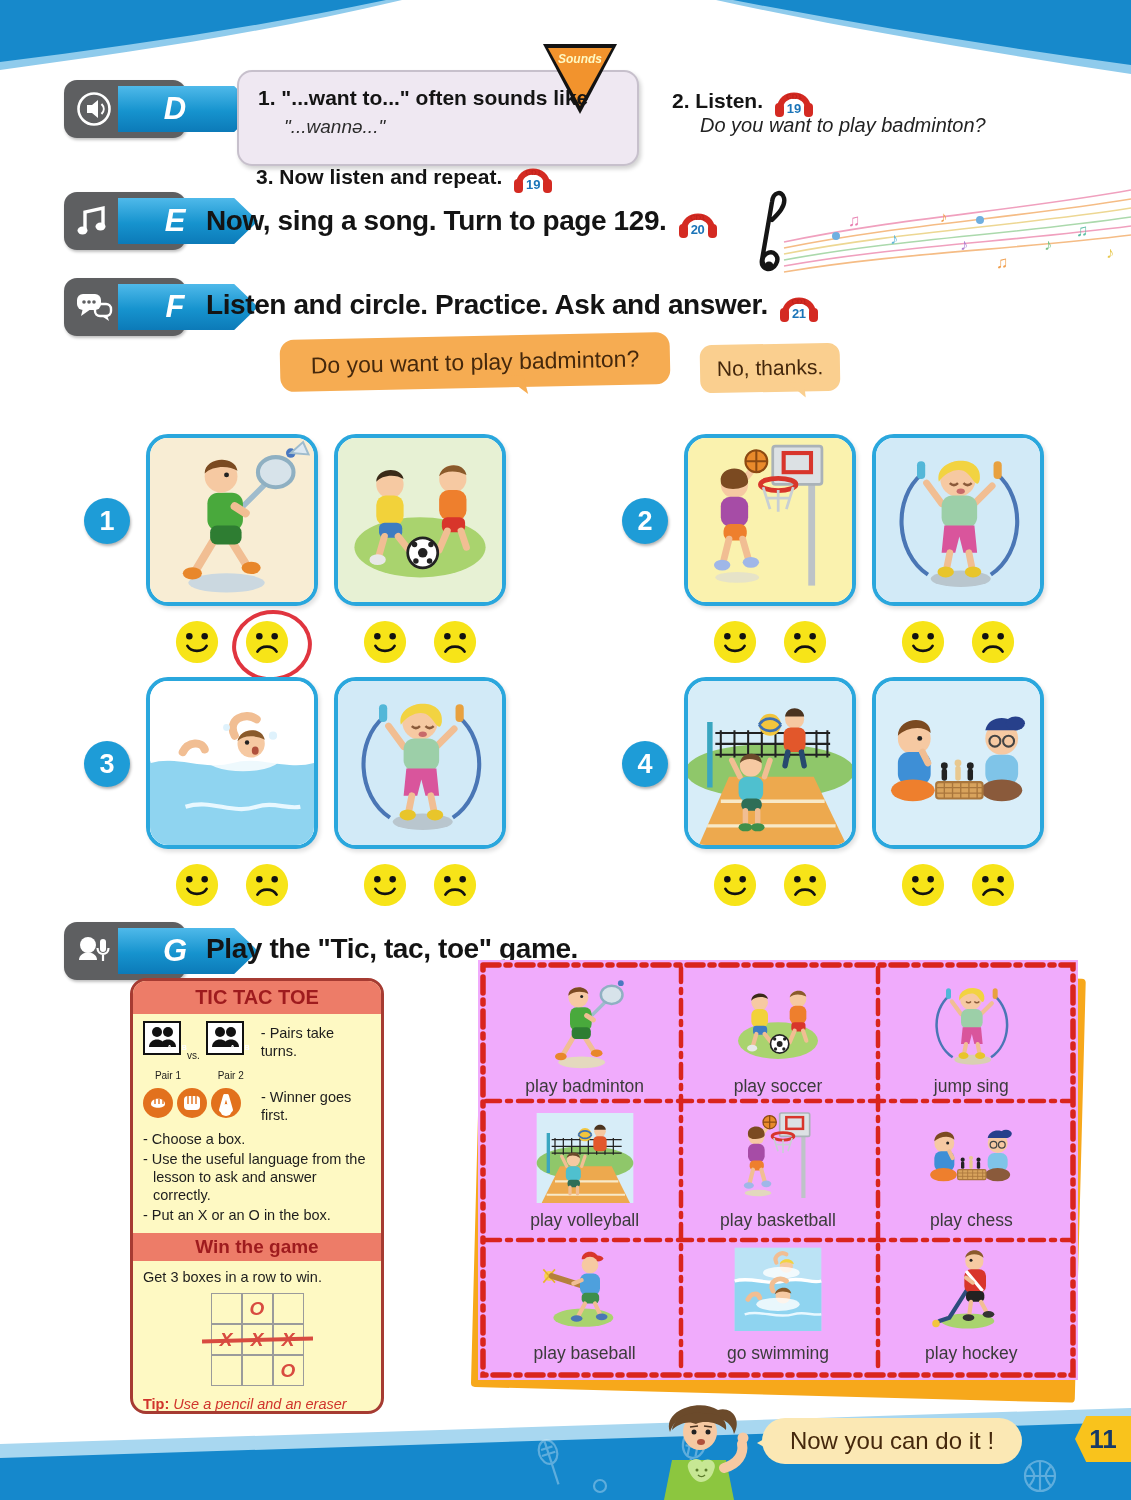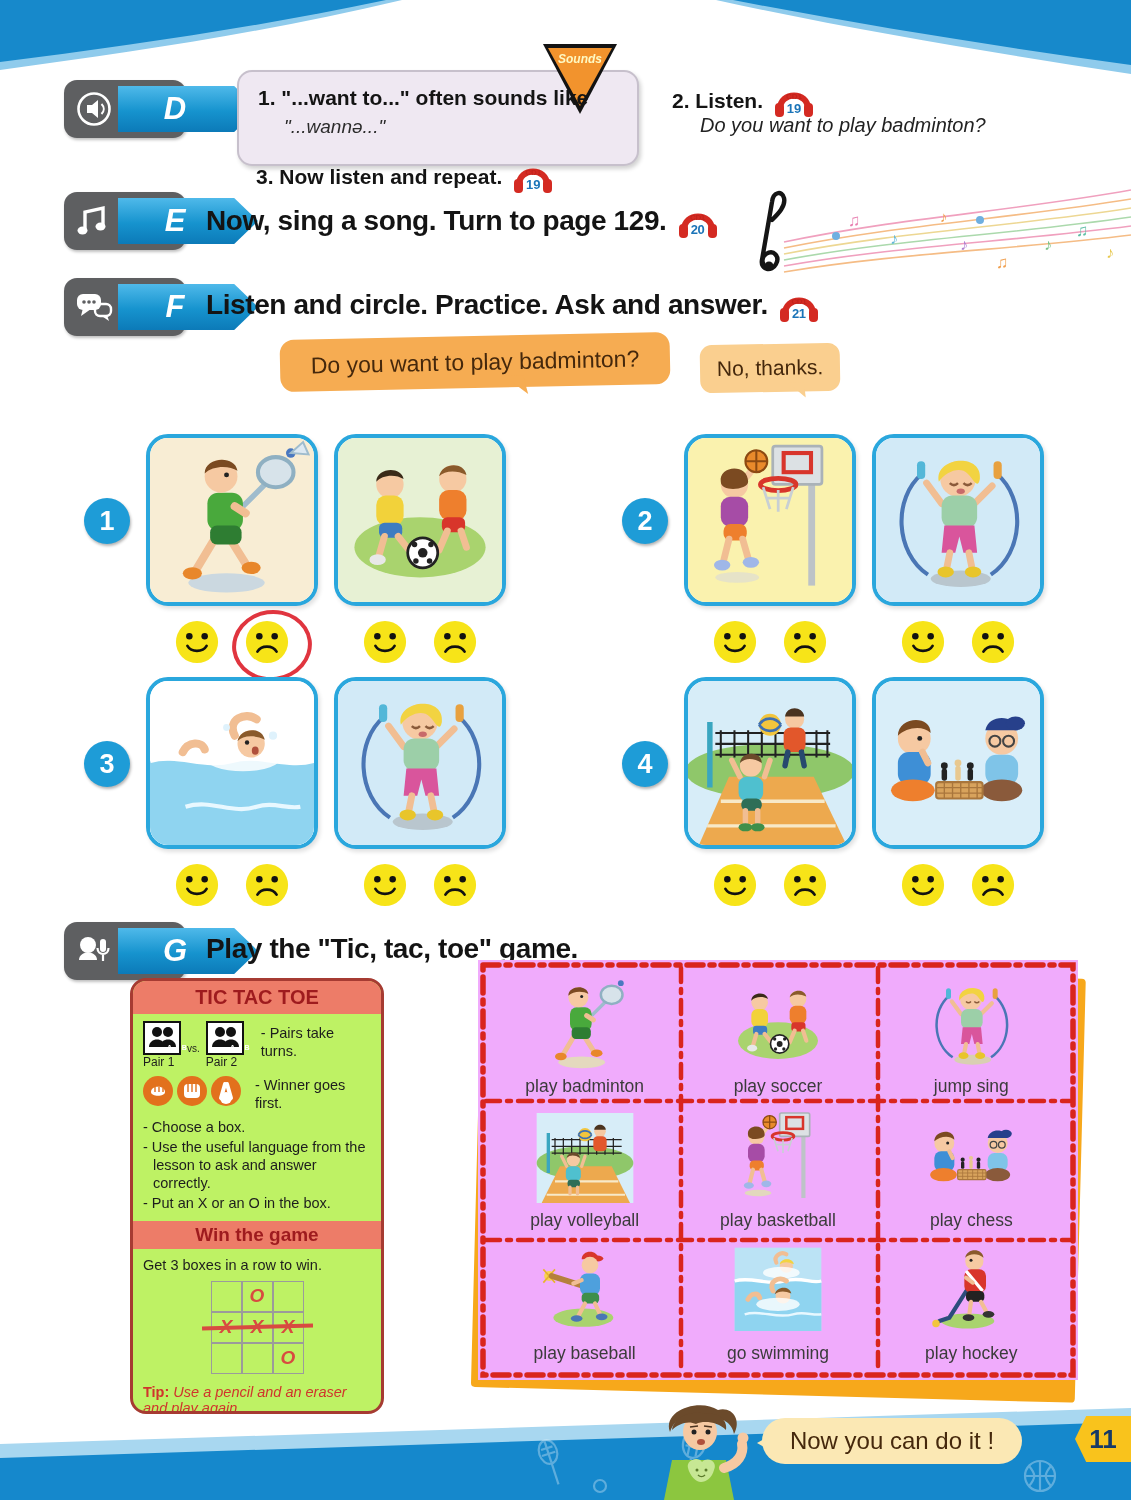--- a/index.html
+++ b/index.html
@@ -58,35 +58,35 @@
   .opt{display:flex;flex-direction:column;align-items:center}
   .pic-card{width:172px;height:172px;border:4px solid #2AA7DD;border-radius:22px;overflow:hidden;
             box-sizing:border-box;box-shadow:2px 3px 4px rgba(0,0,0,.12);background:#fff}
   .pic-card svg{width:100%;height:100%}
   .faces{position:relative;display:flex;gap:24px;margin-top:13px;width:172px;justify-content:center}
   .face{width:46px;height:46px}
   .ans-circle{position:absolute;left:86px;top:-9px;width:72px;height:63px;border:4px solid #E0353F;
               border-radius:50%;transform:rotate(-8deg)}
 
   
-  .ttt{position:absolute;left:130px;top:978px;width:254px;height:436px;background:#bef264;border:3px solid #A63B32;
+  .ttt{position:absolute;left:130px;top:978px;width:254px;height:436px;background:#fef9c3;border:3px solid #A63B32;
        border-radius:16px;overflow:hidden;box-sizing:border-box}
   .ttt-h{background:#ED7C68;color:#9E1B1E;font-weight:bold;font-size:20px;text-align:center;padding:5px 0}
   .ttt-body{padding:7px 10px 4px 10px;font-size:14.5px;color:#1d1d1d;line-height:1.24}
   .ttt-row{display:flex;align-items:flex-start;margin-bottom:6px}
   .pairwrap{display:flex;align-items:center;gap:4px}
   .pairbox{position:relative;width:34px;height:30px;background:#fff;border:2px solid #111;flex:none}
   .pairbox svg{position:absolute;inset:0}
   .pair-ab{position:absolute;bottom:0;width:100%;text-align:center;font-size:7px;font-weight:bold;color:#fff;letter-spacing:4px}
-  .pair-cap{font-size:12px;text-align:left;margin-top:0}
+  .pair-cap{font-size:10px;text-align:right;margin-top:15px}
   .vs{font-size:10px;margin:8px 2px 0 2px}
   .hand{position:relative;width:30px;height:30px;border-radius:50%;background:#E2711D;flex:none;margin-right:4px}
   .hand svg{position:absolute;inset:0}
   .rule-txt{margin-left:17px;padding-top:4px}
-  .winner-txt{margin-left:10px;width:92px;padding-top:1px}
+  .winner-txt{margin-left:16px;width:92px;padding-top:1px}
   .bullet{padding-left:10px;text-indent:-10px;margin-bottom:2px}
   .win-h{background:#ED7C68;color:#9E1B1E;font-weight:bold;font-size:19px;text-align:center;padding:3px 0;margin-top:2px}
   .win-txt{font-size:14.5px;color:#1d1d1d;padding:8px 10px 0 10px}
   .mini-wrap{position:relative;width:93px;margin:8px auto 4px auto}
   .mini{display:grid;grid-template-columns:repeat(3,31px);grid-template-rows:repeat(3,31px)}
   .mini div{border:1.5px solid #9b9b9b;display:flex;align-items:center;justify-content:center;
             font-weight:bold;font-size:19px;color:#D84B40;font-style:italic}
   .strike{position:absolute;left:-9px;right:-9px;top:calc(50% - 2px);height:3.5px;background:#D84B40;transform:rotate(-1.5deg)}
   .tip{padding:6px 10px;font-size:14.5px;color:#D0342C}
   .tip b{font-style:normal}

